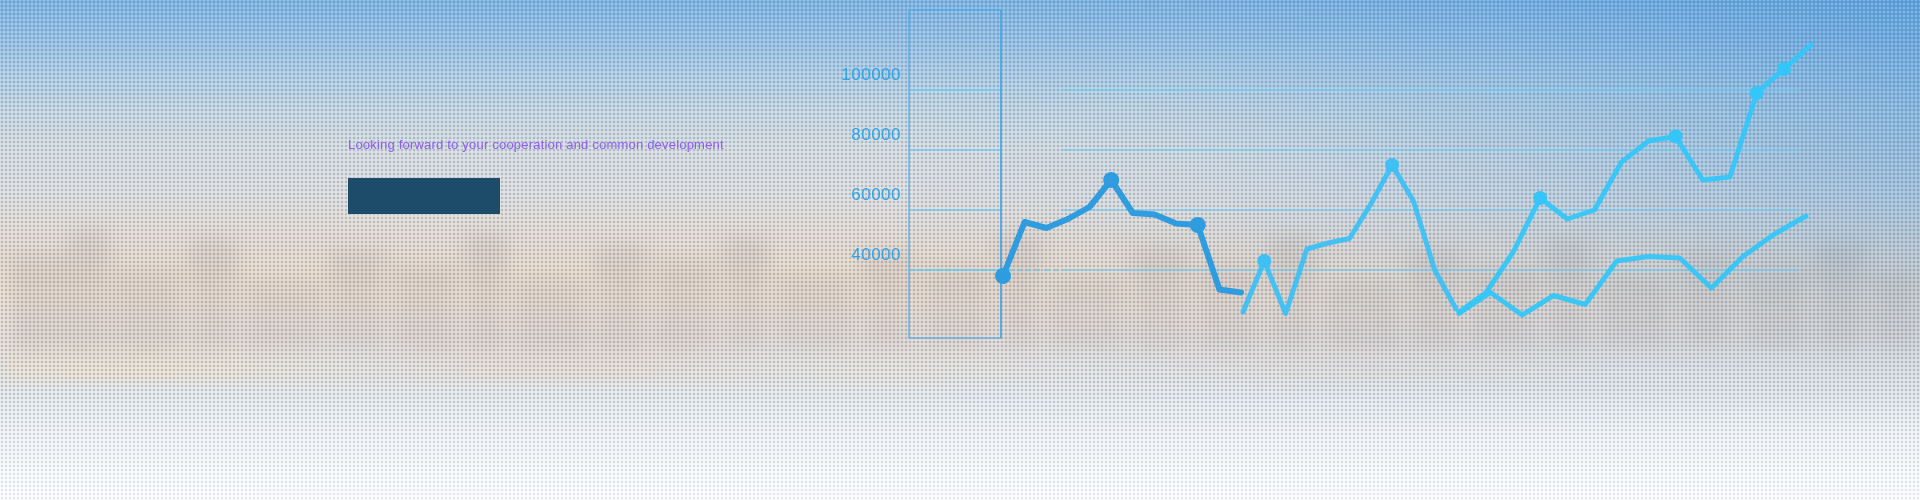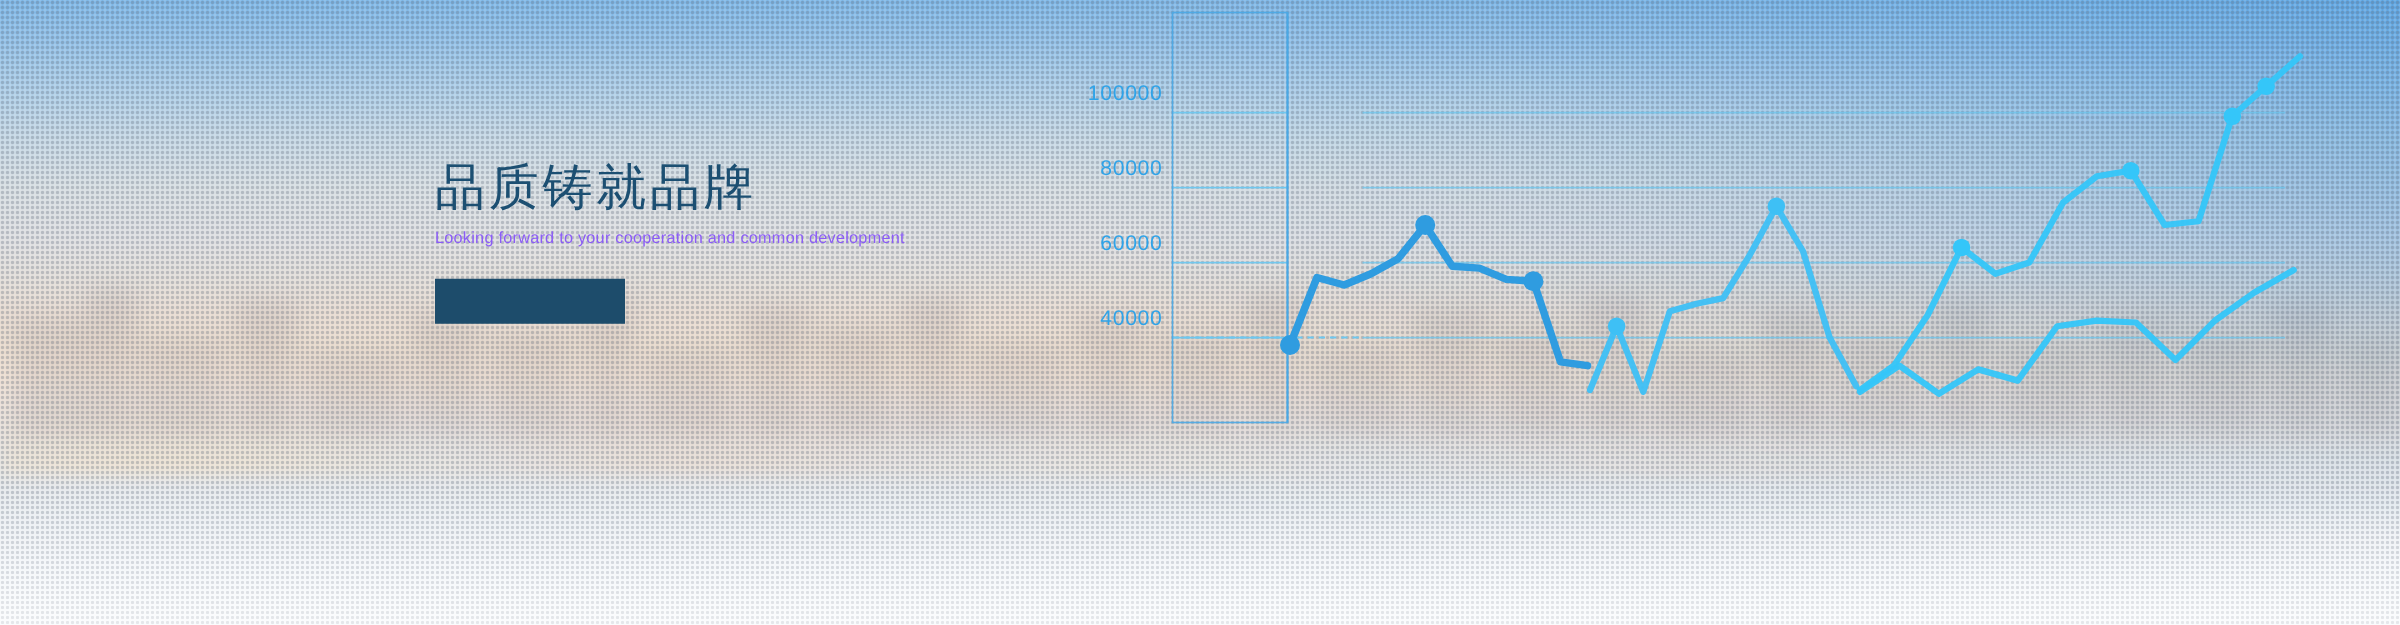--- a/index.html
+++ b/index.html
@@ -127,21 +127,21 @@
     display: block;
     cursor: pointer;
     color: transparent;
     font-size: 14px;
     padding: 0;
   }
 
   
   .chart {
     position: absolute;
-    left: 820px;
+    left: 791px;
     top: 0;
     width: 1100px;
     height: 376px;
   }
   .chart svg { display: block; width: 1100px; height: 500px; }
   .tick-label {
     font-family: "Liberation Sans", "DejaVu Sans", sans-serif;
     font-size: 17px;
     fill: #2fa3e8;
     letter-spacing: .5px;
@@ -185,21 +185,20 @@
     <div class="bld" style="left:1742px;width:66px;  height:84px;"></div>
     <div class="bld" style="left:1816px;width:48px;  height:108px;"></div>
     <div class="bld" style="left:1872px;width:48px;  height:78px;"></div>
   </div>
 
   <div class="bg-sky-right"></div>
   <div class="bg-dots"></div>
   <div class="bg-vignette"></div>
 
   <div class="text-block">
-    <div class="headline">品质铸就品牌</div>
     <div class="subhead-en">Looking forward to your cooperation and common development</div>
     <button class="cta"></button>
   </div>
 
   <div class="chart">
     <svg viewBox="0 0 1100 500" xmlns="http://www.w3.org/2000/svg">
       <g id="gridlines">
           <line x1="118" y1="90" x2="210" y2="90" stroke="#6ec8f0" stroke-width="1.4" opacity="0.95"></line>
           <line x1="270" y1="90" x2="1008" y2="90" stroke="#6ec8f0" stroke-width="1.4" opacity="0.75"></line>
           <line x1="118" y1="150" x2="210" y2="150" stroke="#6ec8f0" stroke-width="1.4" opacity="0.95"></line>

